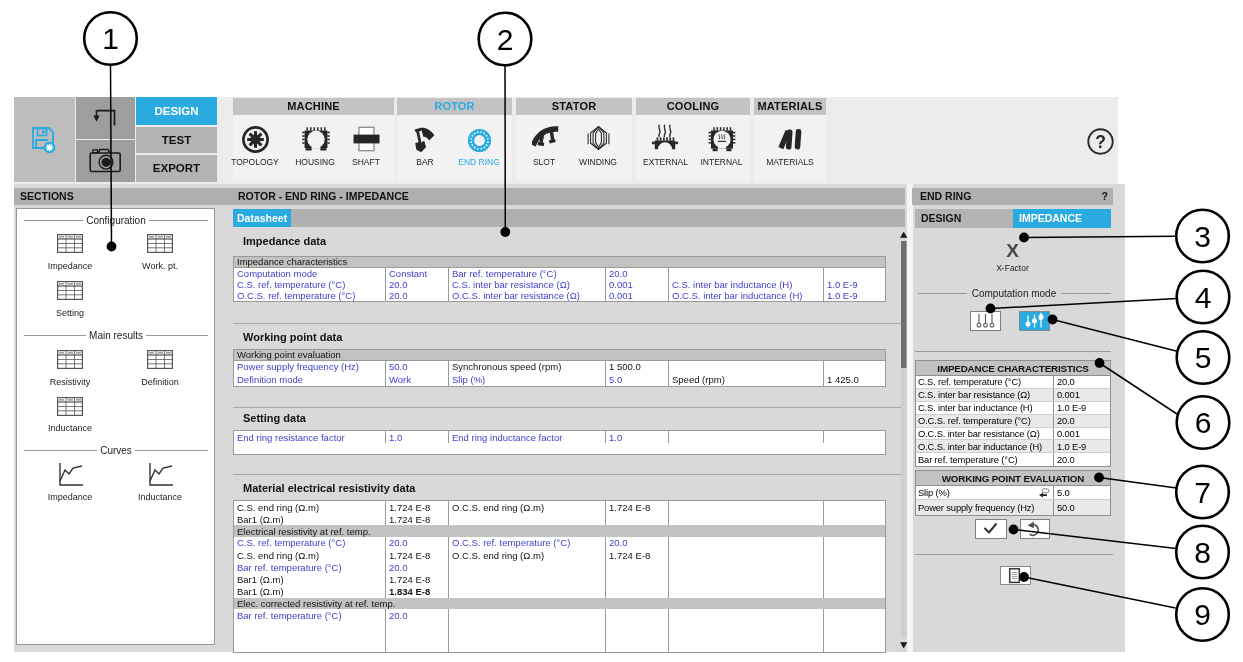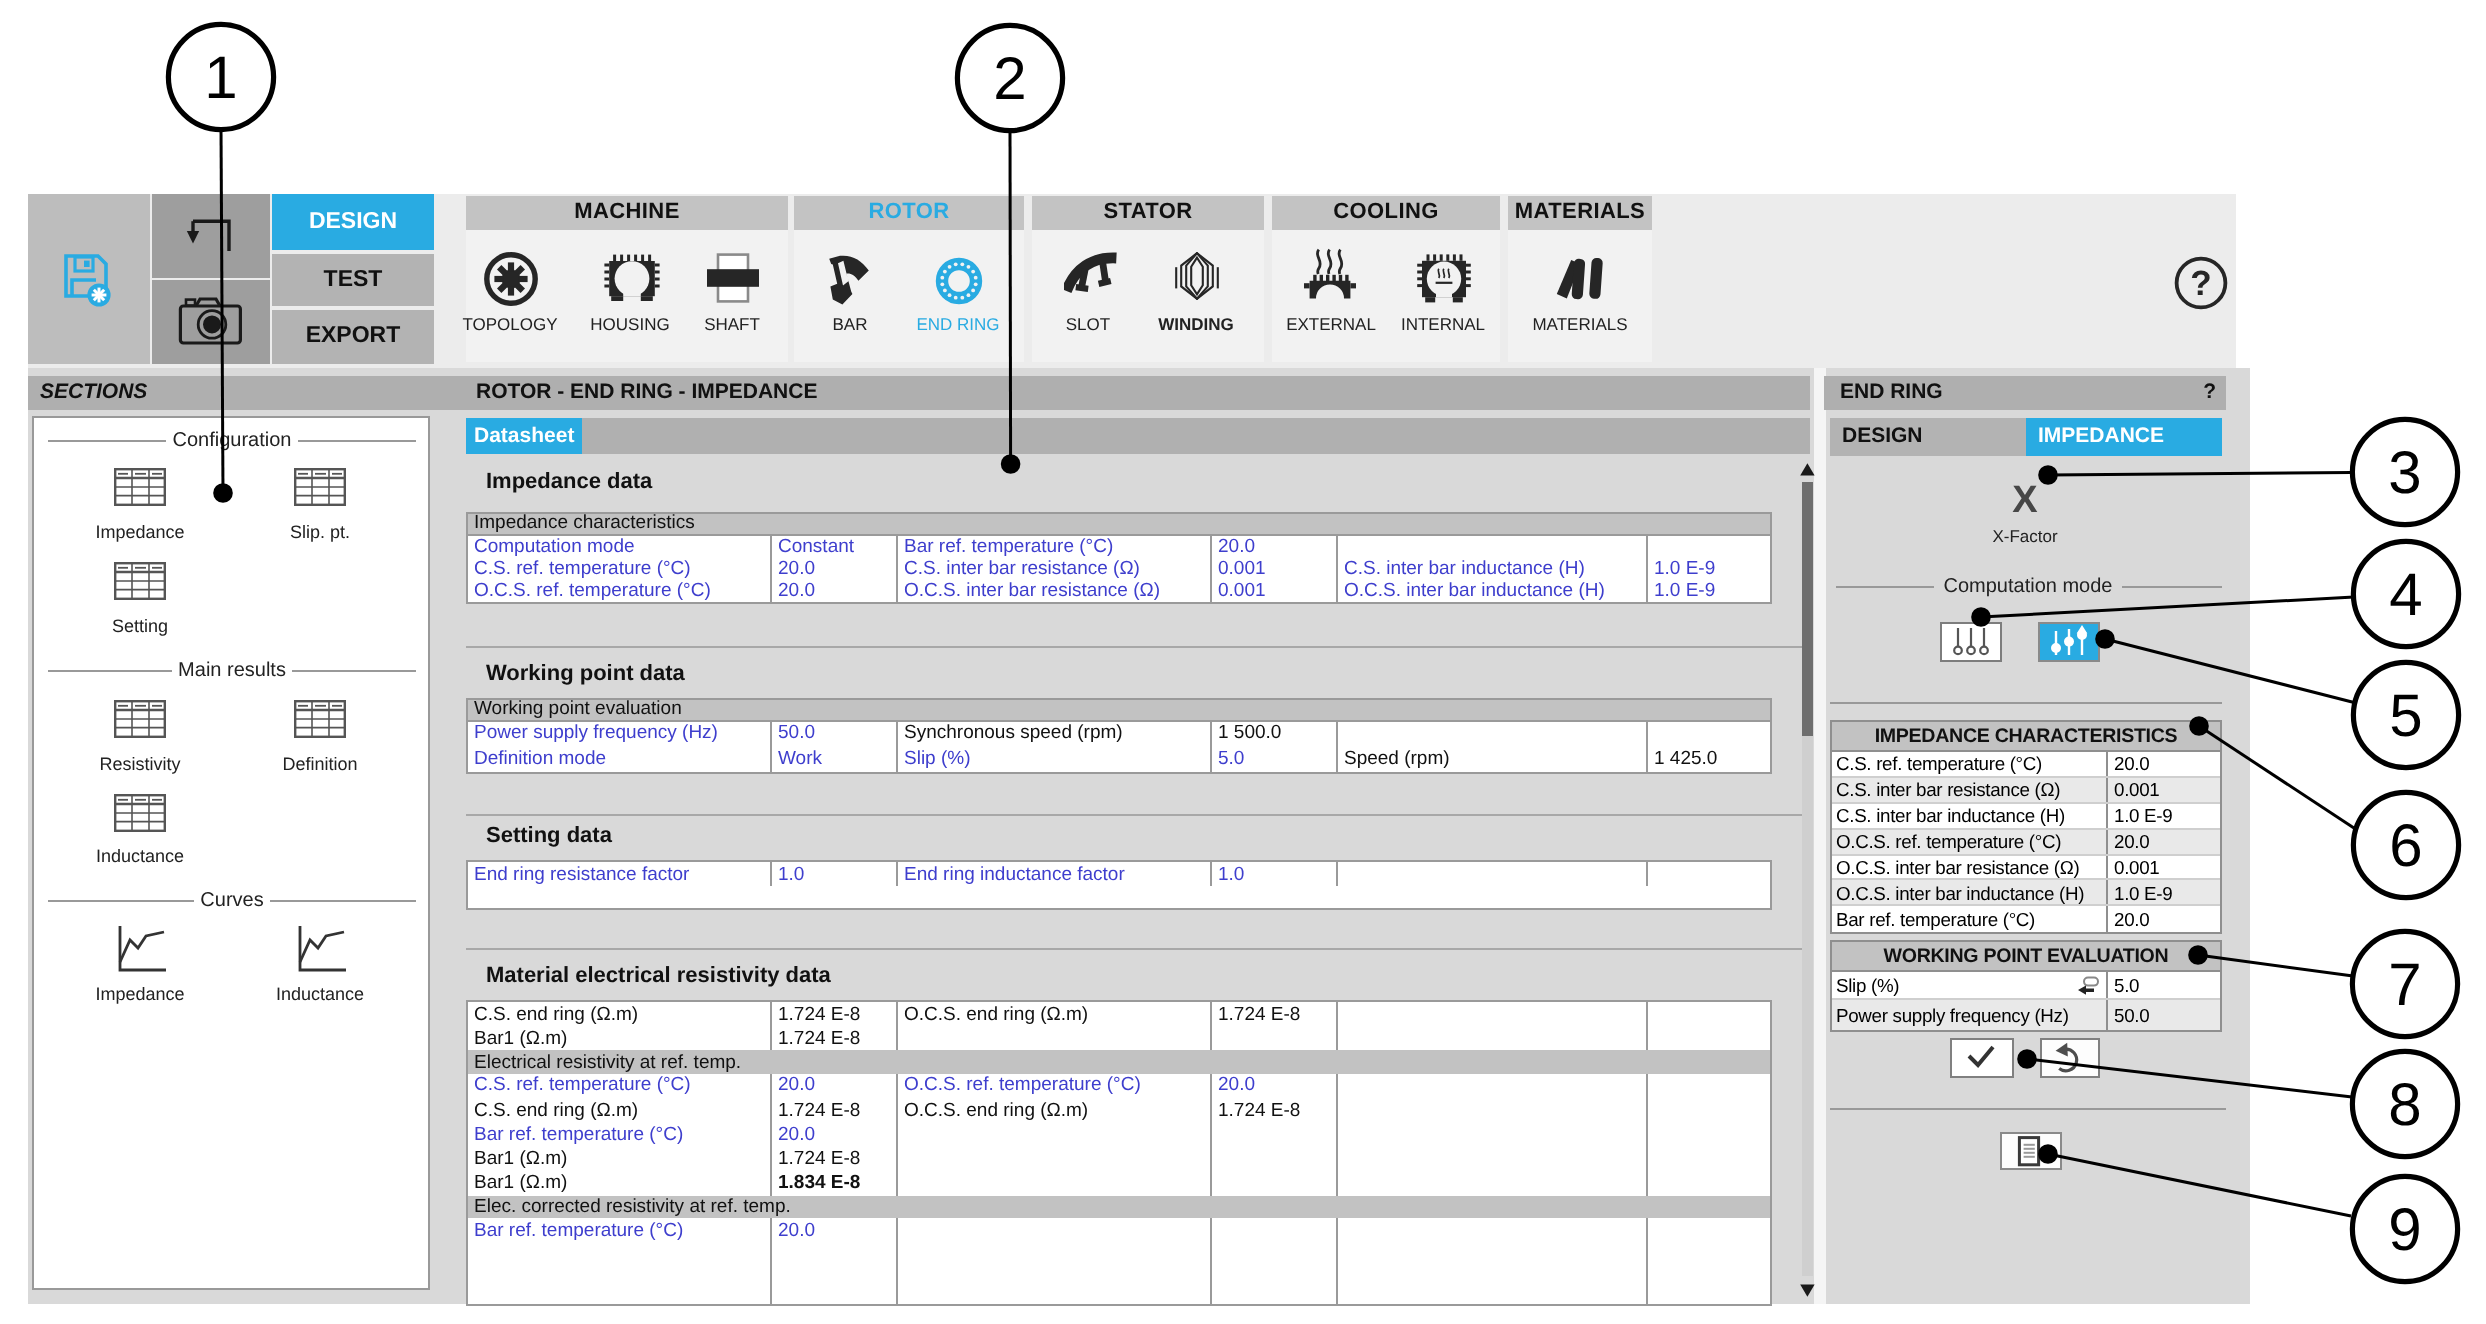--- a/index.html
+++ b/index.html
@@ -91,21 +91,21 @@
 <div class="gbody" style="left:636px; top:115px; width:114px; height:66px;"></div>
 <div class="ghead" style="left:754px; top:98px; width:72px;">MATERIALS</div>
 <div class="gbody" style="left:754px; top:115px; width:72px; height:66px;"></div>
 
 <div class="glabel" style="left:225px; top:157px; width:60px;">TOPOLOGY</div>
 <div class="glabel" style="left:285px; top:157px; width:60px;">HOUSING</div>
 <div class="glabel" style="left:336px; top:157px; width:60px;">SHAFT</div>
 <div class="glabel" style="left:405px; top:157px; width:40px;">BAR</div>
 <div class="glabel" style="left:454px; top:157px; width:50px; color:#29abe2;">END RING</div>
 <div class="glabel" style="left:524px; top:157px; width:40px;">SLOT</div>
-<div class="glabel" style="left:573px; top:157px; width:50px;font-weight:bold;">WINDING</div>
+<div class="glabel" style="left:573px; top:157px; width:50px;">WINDING</div>
 <div class="glabel" style="left:638px; top:157px; width:55px;">EXTERNAL</div>
 <div class="glabel" style="left:694px; top:157px; width:55px;">INTERNAL</div>
 <div class="glabel" style="left:760px; top:157px; width:60px;">MATERIALS</div>
 
 <div id="icon-topology" class="abs" style="left:242px; top:126px;">
       <svg width="27" height="27" viewBox="0 0 27 27">
 <circle cx="13.5" cy="13.5" r="12.1" fill="none" stroke="#262626" stroke-width="2.7"></circle>
 <circle cx="13.5" cy="13.5" r="4.7" fill="#262626"></circle>
 <g stroke="#262626" stroke-width="3.1">
 <line x1="13.5" y1="5.2" x2="13.5" y2="9.8"></line>
@@ -260,21 +260,21 @@
 </g>
 </svg>
     </div>
 <div id="icon-help" class="abs" style="left:1087px; top:128px;">
       <svg width="27" height="27" viewBox="0 0 27 27">
 <circle cx="13.5" cy="13.5" r="12.2" fill="none" stroke="#262626" stroke-width="1.9"></circle>
 <text x="13.5" y="19.5" font-family="Liberation Sans, sans-serif" font-size="17.5" font-weight="bold" fill="#262626" text-anchor="middle">?</text>
 </svg>
     </div>
 
-<div class="abs bar" style="left:14px; top:188px; width:236px; height:17px; line-height:17px; padding-left:6px;font-style:italic;">SECTIONS</div>
+<div class="abs bar" style="left:14px; top:188px; width:236px; height:17px; line-height:17px; padding-left:6px;">SECTIONS</div>
 <div class="abs bar" style="left:233px; top:188px; width:672px; height:17px; line-height:17px; padding-left:5px;">ROTOR - END RING - IMPEDANCE</div>
 <div class="abs bar" style="left:912px; top:188px; width:201px; height:17px; line-height:17px; padding-left:8px;">END RING<span style="position:absolute; right:5px; font-weight:bold;">?</span></div>
 
 <div class="abs" style="left:16px; top:208px; width:199px; height:437px; background:#fff; border:1px solid #999;"></div>
 <div class="grpline" style="left:24px; top:219.5px; width:184px;"></div>
     <div class="grplab" style="left:24px; top:214.5px; width:184px;"><span style="background:#fff; padding:0 3px; font-size:10px;">Configuration</span></div>
     <svg class="abs" style="left:57.0px; top:234.0px;" width="26" height="19" viewBox="0 0 26 19">
 <rect x="0.6" y="0.6" width="24.8" height="17.8" fill="none" stroke="#555" stroke-width="1.2"></rect>
 <line x1="0.6" y1="5" x2="25.4" y2="5" stroke="#555" stroke-width="1.2"></line>
 <line x1="0.6" y1="9.5" x2="25.4" y2="9.5" stroke="#555" stroke-width="0.8"></line>
@@ -290,21 +290,21 @@
 <line x1="0.6" y1="5" x2="25.4" y2="5" stroke="#555" stroke-width="1.2"></line>
 <line x1="0.6" y1="9.5" x2="25.4" y2="9.5" stroke="#555" stroke-width="0.8"></line>
 <line x1="0.6" y1="13.8" x2="25.4" y2="13.8" stroke="#555" stroke-width="0.8"></line>
 <line x1="9" y1="0.6" x2="9" y2="18.4" stroke="#555" stroke-width="0.8"></line>
 <line x1="17.5" y1="0.6" x2="17.5" y2="18.4" stroke="#555" stroke-width="0.8"></line>
 <line x1="2" y1="2.9" x2="7" y2="2.9" stroke="#555" stroke-width="0.9"></line>
 <line x1="10.5" y1="2.9" x2="16" y2="2.9" stroke="#555" stroke-width="0.9"></line>
 <line x1="19" y1="2.9" x2="24" y2="2.9" stroke="#555" stroke-width="0.9"></line>
 </svg>
     <div class="glabel" style="left:40px; top:261px; width:60px; font-size:9px;">Impedance</div>
-    <div class="glabel" style="left:130px; top:261px; width:60px; font-size:9px;">Slip. pt.</div>
+    <div class="glabel" style="left:130px; top:261px; width:60px; font-size:9px;">Work. pt.</div>
     <svg class="abs" style="left:57.0px; top:281.0px;" width="26" height="19" viewBox="0 0 26 19">
 <rect x="0.6" y="0.6" width="24.8" height="17.8" fill="none" stroke="#555" stroke-width="1.2"></rect>
 <line x1="0.6" y1="5" x2="25.4" y2="5" stroke="#555" stroke-width="1.2"></line>
 <line x1="0.6" y1="9.5" x2="25.4" y2="9.5" stroke="#555" stroke-width="0.8"></line>
 <line x1="0.6" y1="13.8" x2="25.4" y2="13.8" stroke="#555" stroke-width="0.8"></line>
 <line x1="9" y1="0.6" x2="9" y2="18.4" stroke="#555" stroke-width="0.8"></line>
 <line x1="17.5" y1="0.6" x2="17.5" y2="18.4" stroke="#555" stroke-width="0.8"></line>
 <line x1="2" y1="2.9" x2="7" y2="2.9" stroke="#555" stroke-width="0.9"></line>
 <line x1="10.5" y1="2.9" x2="16" y2="2.9" stroke="#555" stroke-width="0.9"></line>
 <line x1="19" y1="2.9" x2="24" y2="2.9" stroke="#555" stroke-width="0.9"></line>

